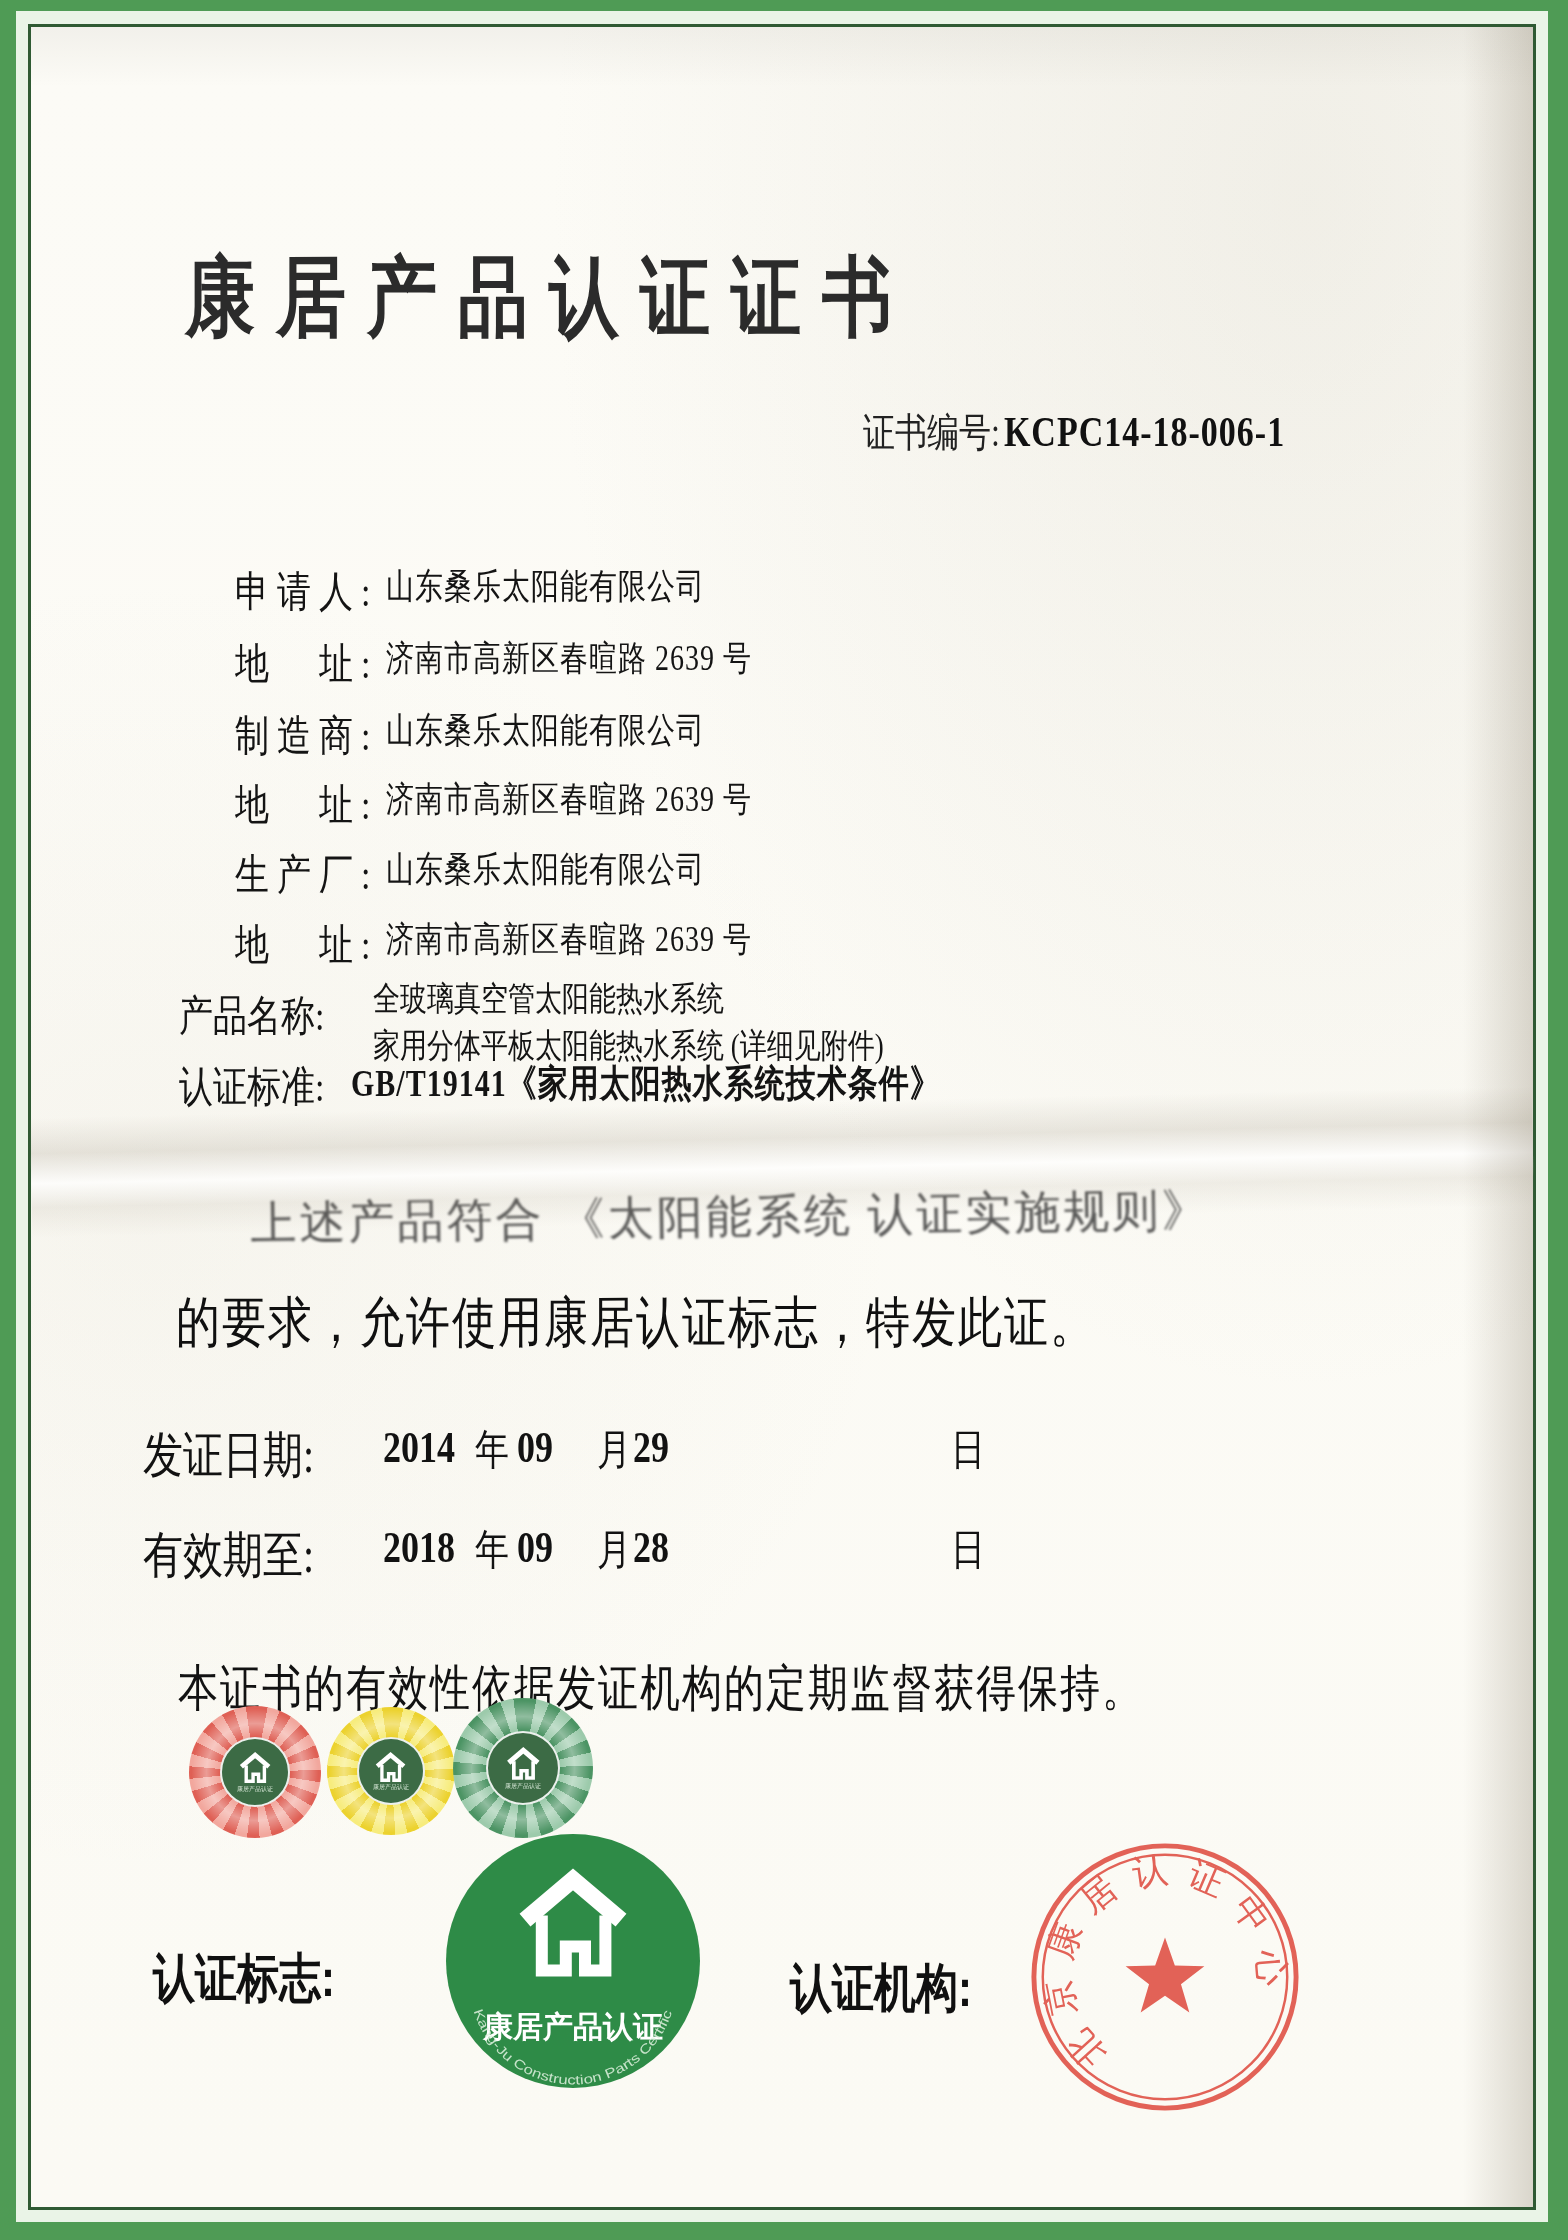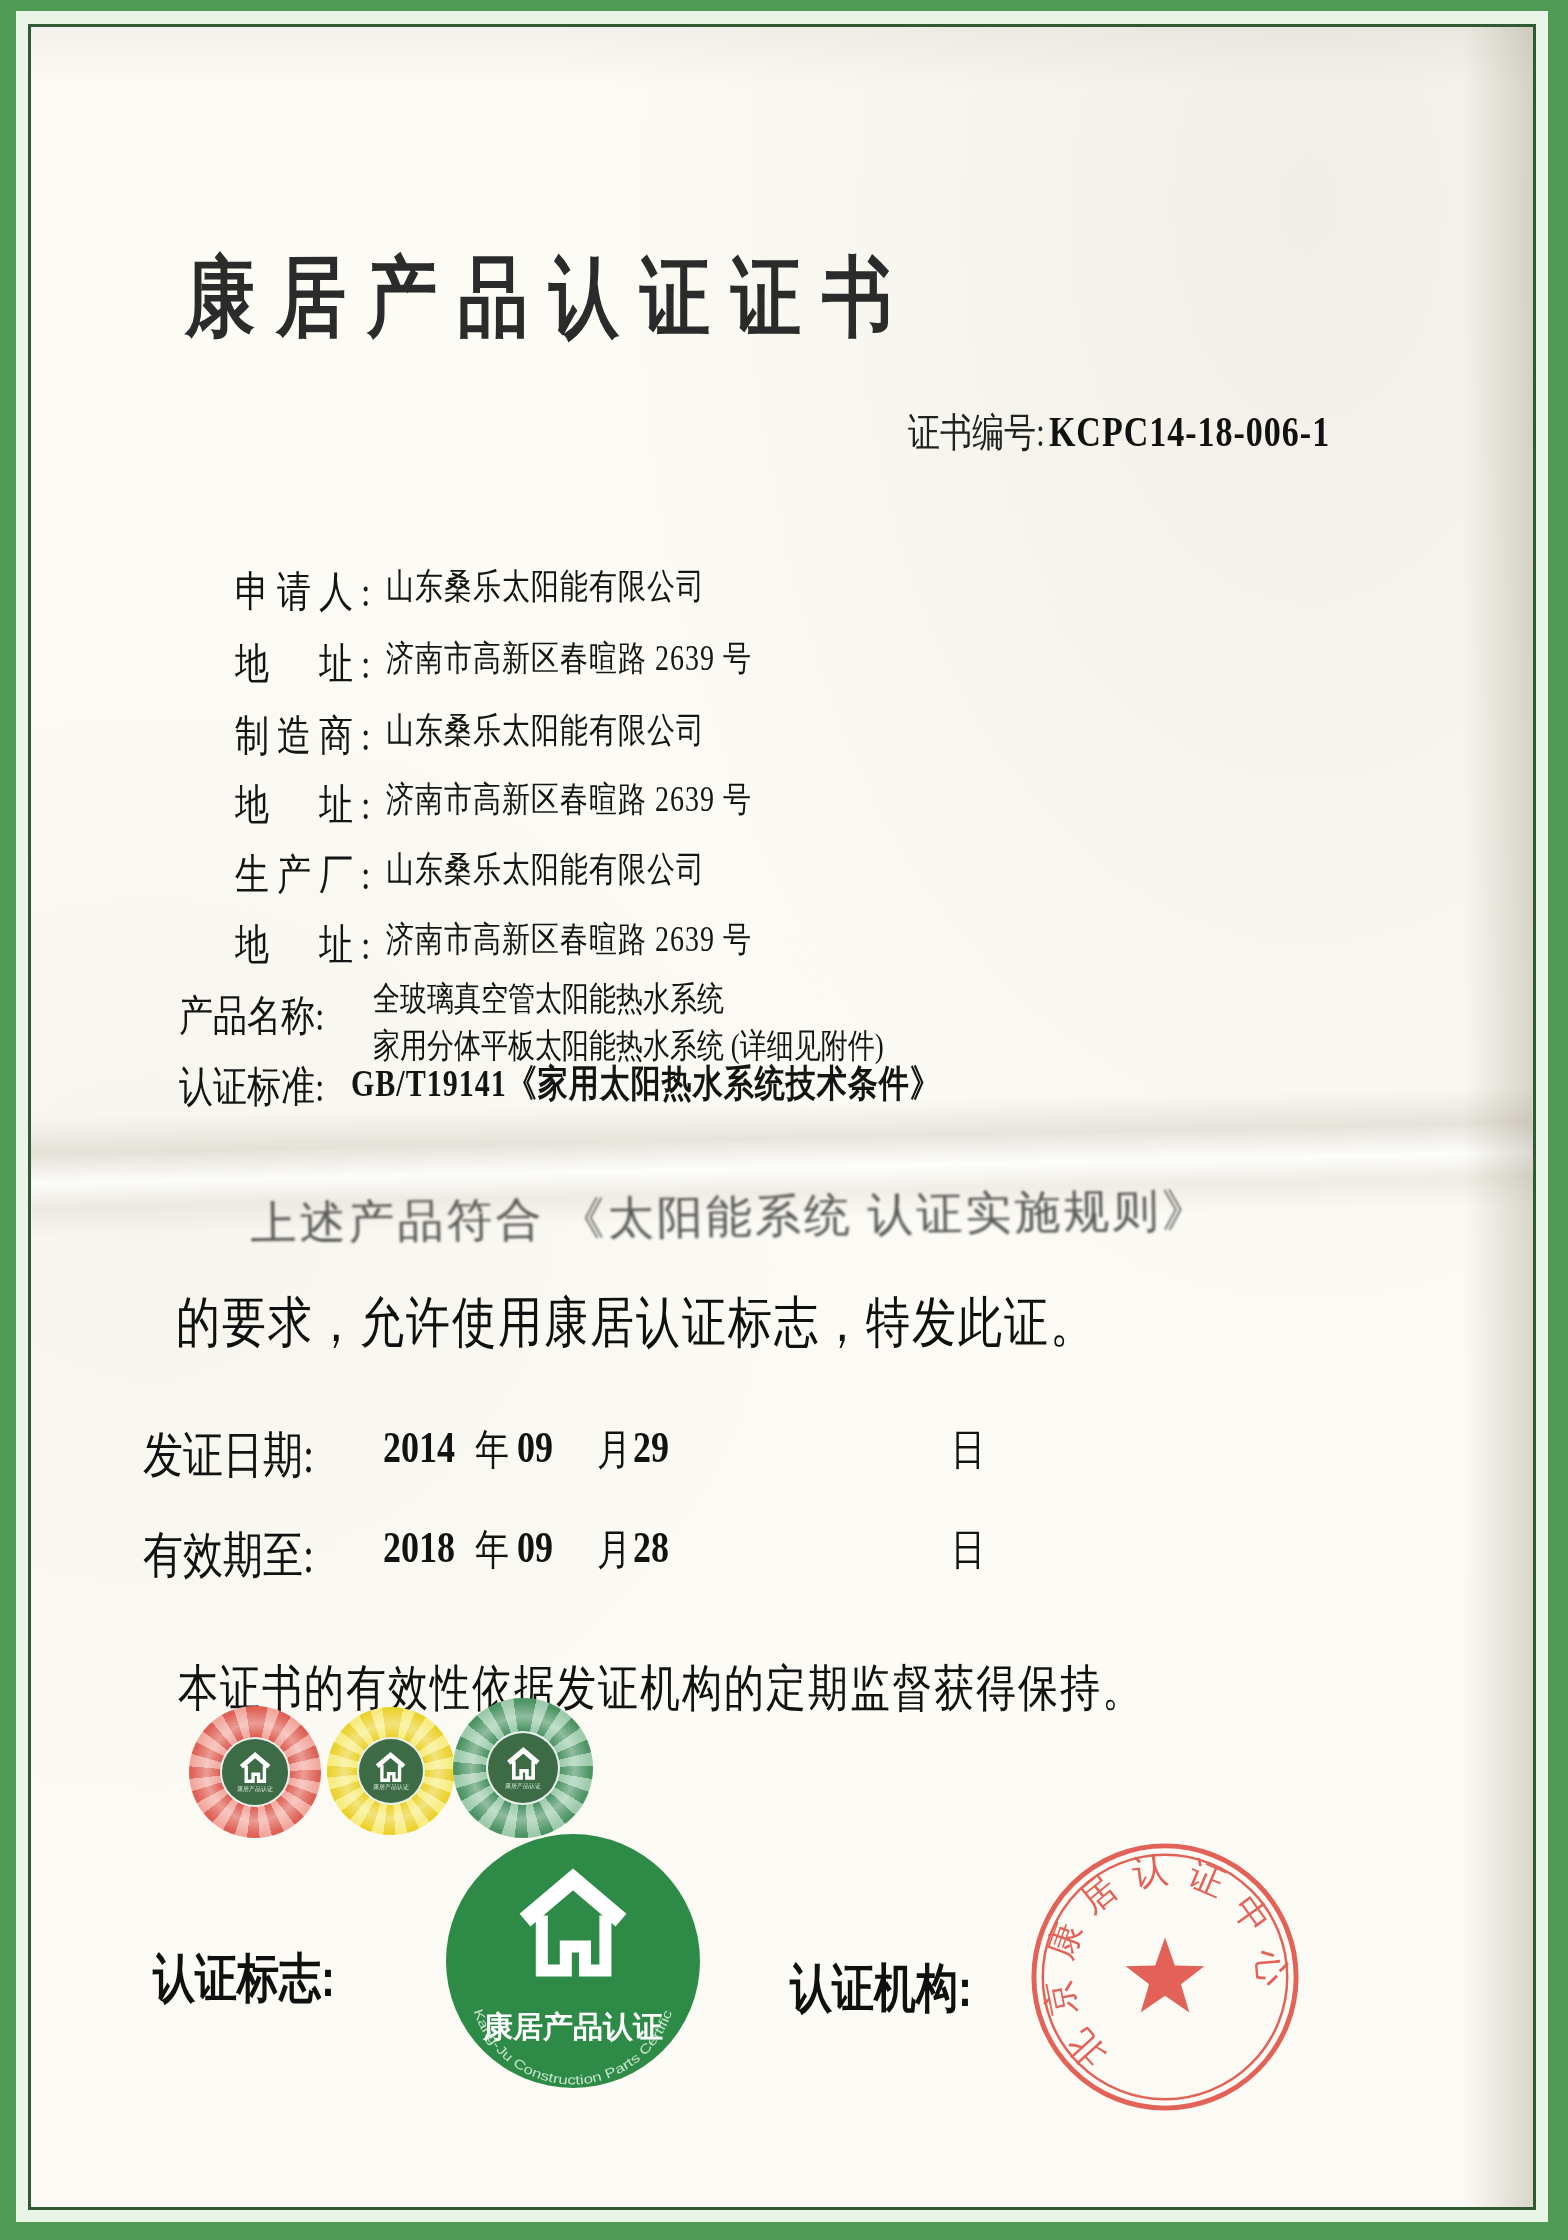--- a/index.html
+++ b/index.html
@@ -25,21 +25,21 @@
           pointer-events:none;}
   .shadow-top{position:absolute;top:0;left:0;right:0;height:60px;
           background:linear-gradient(180deg, rgba(120,115,100,0.08), transparent);
           pointer-events:none;}
 
   .cjk{transform:scaleY(1.25);transform-origin:0 0;display:inline-block;white-space:pre;}
 
   .title{position:absolute;left:154px;top:212px;margin:0;
          font-family:"Liberation Sans","DejaVu Sans",sans-serif;
          font-size:70px;font-weight:bold;color:#2b2b2b;letter-spacing:21px;}
-  .certno{position:absolute;left:877px;top:379px;white-space:nowrap;}
+  .certno{position:absolute;left:832px;top:379px;white-space:nowrap;}
   .certno .lbl{font-size:32px;color:#222;}
   .certno .no{font-size:34px;font-weight:bold;color:#111;letter-spacing:1px;
               font-family:"Liberation Serif","DejaVu Serif",serif;}
 
   .f-row{position:absolute;white-space:nowrap;color:#141414;}
   .f-row .lbl3{position:absolute;left:204px;font-size:34px;letter-spacing:8px;}
   .f-row .lbl4{position:absolute;left:148px;font-size:34px;}
   .f-row .val{position:absolute;left:355px;font-size:28px;letter-spacing:1px;}
   .r1{top:536px;} .r2{top:608px;} .r3{top:680px;} .r4{top:749px;}
   .r5{top:819px;} .r6{top:889px;}

